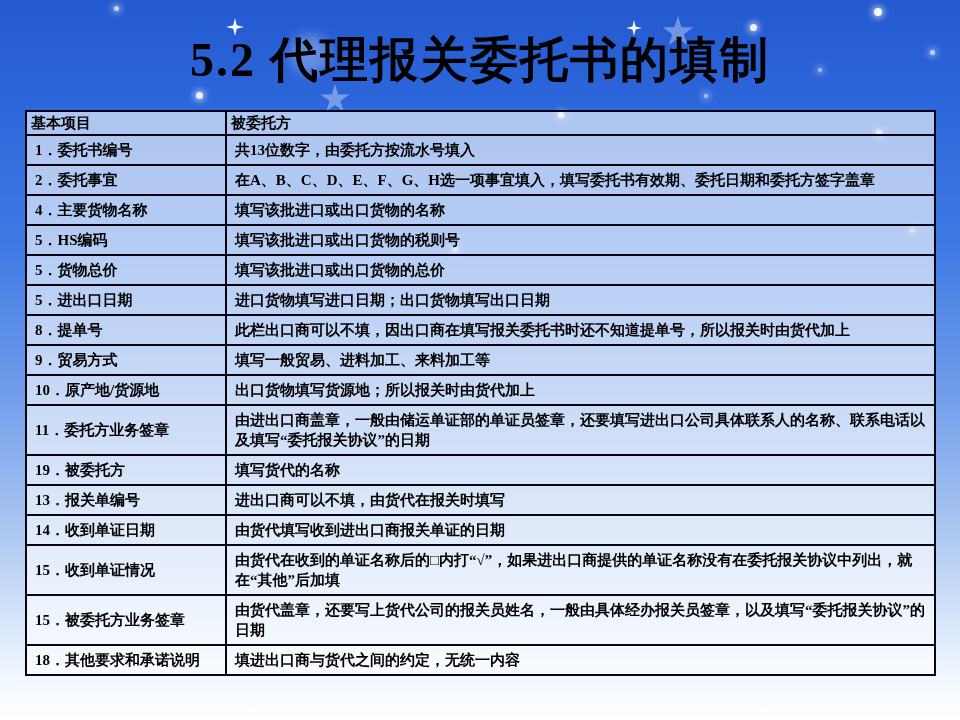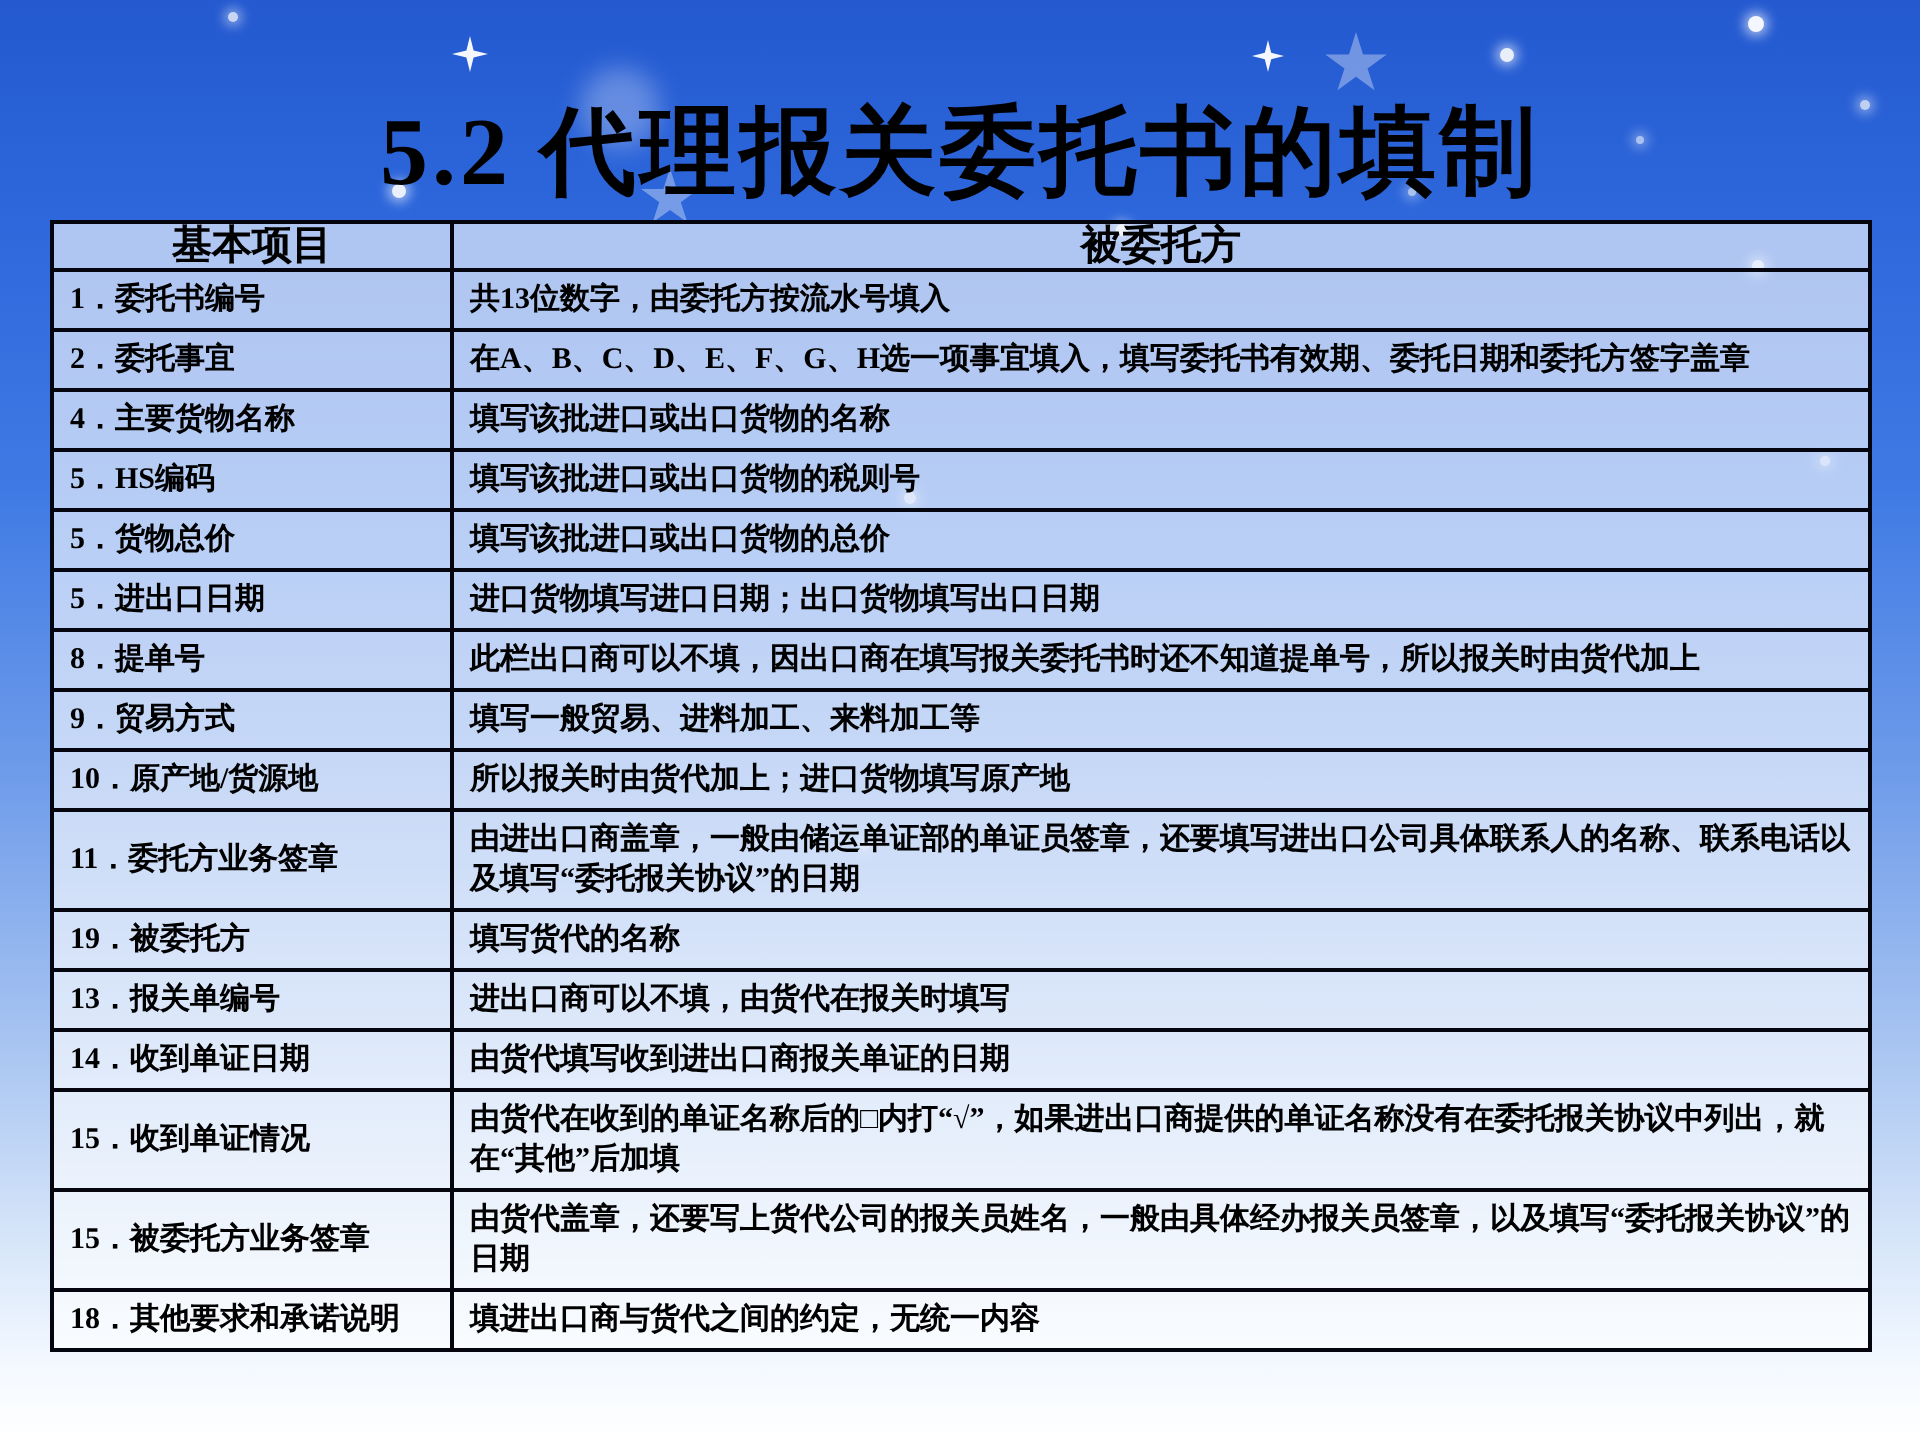--- a/index.html
+++ b/index.html
@@ -16,36 +16,36 @@
   }
   .star-layer{position:absolute;inset:0;z-index:1;}
   .star{position:absolute;display:block;background:#ffffff;}
   .star.dot{border-radius:50%;box-shadow:0 0 6px 2px rgba(255,255,255,0.65);}
   .star.glow{border-radius:50%;filter:blur(6px);}
   .star.sparkle{clip-path:polygon(50% 0%,60% 40%,100% 50%,60% 60%,50% 100%,40% 60%,0% 50%,40% 40%);}
   .star.star5{clip-path:polygon(50% 0%,61% 35%,98% 35%,68% 57%,79% 91%,50% 70%,21% 91%,32% 57%,2% 35%,39% 35%);}
   .title{
     position:absolute;top:28px;left:0;width:100%;z-index:2;
     text-align:center;font-size:48px;font-weight:bold;color:#000000;
-    letter-spacing:2px;white-space:nowrap;margin-top:16px;
+    letter-spacing:2px;white-space:nowrap;
   }
   table.content-table{
     position:absolute;left:25px;top:110px;z-index:2;
     width:911px;table-layout:fixed;border-collapse:collapse;
   }
   .content-table col.c1{width:200px;}
   .content-table th,.content-table td{
     border:2px solid #05050f;
     background:rgba(255,255,255,0.62);
     color:#000000;font-weight:bold;
     vertical-align:middle;text-align:left;
     overflow:hidden;
   }
   .content-table th{
-    font-size:20px;line-height:18px;padding:2px 4px;text-align:center;
+    font-size:15px;line-height:18px;padding:2px 4px;text-align:left;
   }
   .content-table td{
     font-size:15px;line-height:20px;padding:4px 8px;
   }
 </style>
 </head>
 <body>
 
 <div class="slide">
 
@@ -110,21 +110,21 @@
         <tr>
           <td>8．提单号</td>
           <td>此栏出口商可以不填，因出口商在填写报关委托书时还不知道提单号，所以报关时由货代加上</td>
         </tr>
         <tr>
           <td>9．贸易方式</td>
           <td>填写一般贸易、进料加工、来料加工等</td>
         </tr>
         <tr>
           <td>10．原产地/货源地</td>
-          <td>所以报关时由货代加上；进口货物填写原产地</td>
+          <td>出口货物填写货源地；所以报关时由货代加上</td>
         </tr>
         <tr>
           <td>11．委托方业务签章</td>
           <td>由进出口商盖章，一般由储运单证部的单证员签章，还要填写进出口公司具体联系人的名称、联系电话以及填写“委托报关协议”的日期</td>
         </tr>
         <tr>
           <td>19．被委托方</td>
           <td>填写货代的名称</td>
         </tr>
         <tr>

